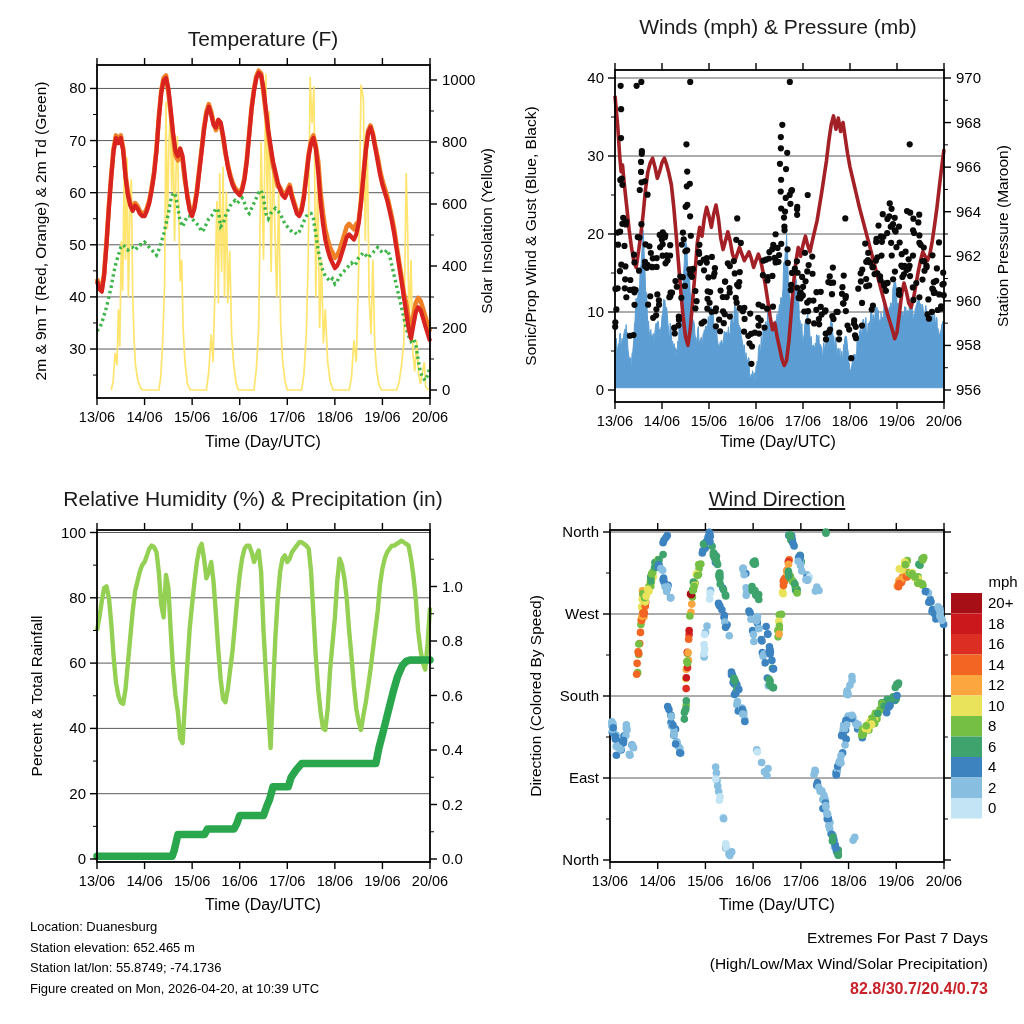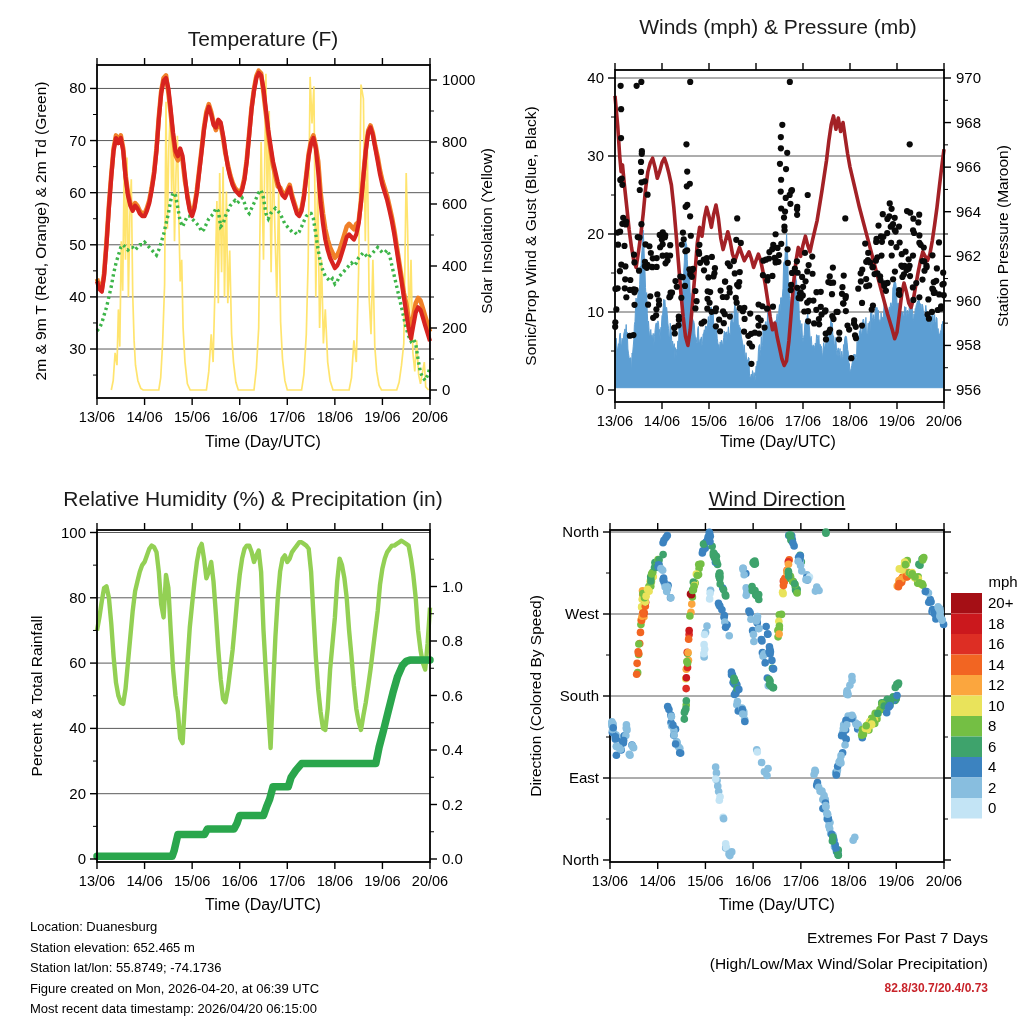--- a/index.html
+++ b/index.html
@@ -5,21 +5,21 @@
   html,body{margin:0;padding:0;background:#fff;}
   #stage{position:relative;width:1024px;height:1024px;background:#fff;overflow:hidden;
          font-family:"Liberation Sans", sans-serif;color:#000;}
   #chart{position:absolute;left:0;top:0;}
   .ptitle{position:absolute;transform:translateX(-50%);font-size:21px;white-space:nowrap;color:#1a1a1a;}
   .t1{left:263px;top:27px;} .t2{left:778px;top:15px;} .t3{left:253px;top:487px;} .t4{left:777px;top:487px;text-decoration:underline;}
   .xlab{position:absolute;transform:translateX(-50%);font-size:16px;white-space:nowrap;}
   .x1{left:263px;top:433px;} .x2{left:778px;top:433px;} .x3{left:263px;top:896px;} .x4{left:777px;top:896px;}
   #footer{position:absolute;left:30px;top:917px;font-size:13px;line-height:20.5px;white-space:nowrap;}
   #extremes{position:absolute;right:36px;top:925px;text-align:right;font-size:15.5px;line-height:25.5px;white-space:nowrap;}
-  #extremes .val{color:#c8232a;font-weight:bold;font-size:12px;}
+  #extremes .val{color:#c8232a;font-weight:bold;font-size:16px;}
 </style>
 </head>
 <body>
 
 <div id="stage">
   <svg id="chart" width="1024" height="1024">
       <g>
         <line x1="97" y1="349.01585" x2="430" y2="349.01585" stroke="#5a5a5a" stroke-width="1"></line>
         <line x1="97" y1="296.90284999999994" x2="430" y2="296.90284999999994" stroke="#5a5a5a" stroke-width="1"></line>
         <line x1="97" y1="244.78984999999997" x2="430" y2="244.78984999999997" stroke="#5a5a5a" stroke-width="1"></line>
@@ -1378,22 +1378,21 @@
 
   <div class="xlab x1">Time (Day/UTC)</div>
   <div class="xlab x2">Time (Day/UTC)</div>
   <div class="xlab x3">Time (Day/UTC)</div>
   <div class="xlab x4">Time (Day/UTC)</div>
 
   <div id="footer">
     <div>Location: Duanesburg</div>
     <div>Station elevation: 652.465 m</div>
     <div>Station lat/lon: 55.8749; -74.1736</div>
-    <div>Figure created on Mon, 2026-04-20, at 06:39 UTC</div>
-    <div>Most recent data timestamp: 2026/04/20 06:15:00</div>
+    <div>Figure created on Mon, 2026-04-20, at 10:39 UTC</div>
   </div>
 
   <div id="extremes">
     <div>Extremes For Past 7 Days</div>
     <div>(High/Low/Max Wind/Solar Precipitation)</div>
     <div class="val">82.8/30.7/20.4/0.73</div>
   </div>
 </div>
 
 </body></html>

